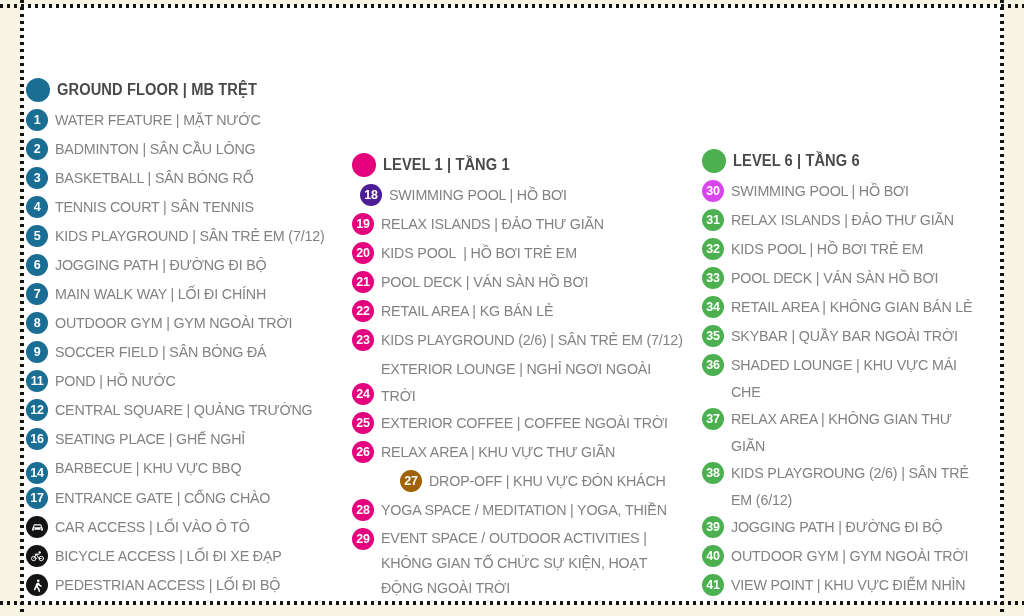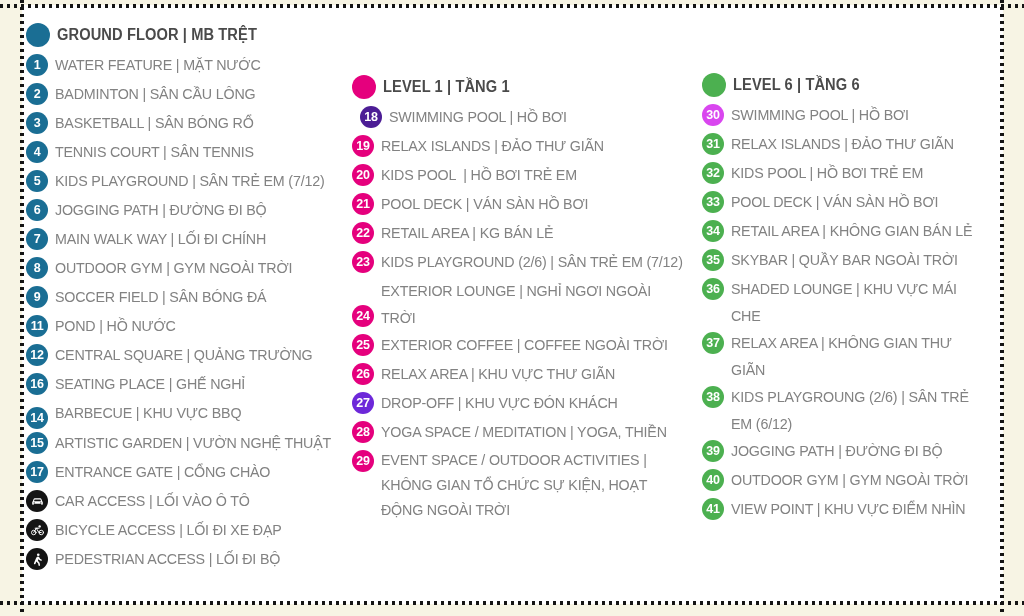--- a/index.html
+++ b/index.html
@@ -77,26 +77,26 @@
   .paper-bottom {
     position: absolute;
     left: 0; top: 604px;
     width: 1024px; height: 12px;
     background: #f7f4e4;
   }
 
   .columns {
     position: absolute;
     left: 26px;
-    top: 8px;
+    top: 20px;
     width: 972px;
     height: 580px;
     display: flex;
     flex-direction: row;
-    align-items: center;
+    align-items: flex-end;
   }
 
   .column {
     position: relative;
   }
   .col-ground { width: 326px; }
   .col-level1 { width: 350px; }
   .col-level6 { width: 296px; }
 
   .legend-row {
@@ -221,24 +221,20 @@
         </div>
         <div class="legend-row">
           <div class="badge" style="background: rgb(26, 110, 148);">16</div>
           <div class="row-label">SEATING PLACE | GHẾ NGHỈ</div>
         </div>
         <div class="legend-row">
           <div class="badge" style="background: rgb(26, 110, 148); margin-top: 8px;">14</div>
           <div class="row-label">BARBECUE | KHU VỰC BBQ</div>
         </div>
         <div class="legend-row">
-          <div class="badge" style="background: rgb(26, 110, 148);">15</div>
-          <div class="row-label">ARTISTIC GARDEN | VƯỜN NGHỆ THUẬT</div>
-        </div>
-        <div class="legend-row">
           <div class="badge" style="background: rgb(26, 110, 148);">17</div>
           <div class="row-label">ENTRANCE GATE | CỔNG CHÀO</div>
         </div>
         <div class="legend-row">
           <div class="badge icon-badge" style="background: rgb(20, 20, 20);">
             <svg viewBox="0 0 24 24" aria-hidden="true">
               <path fill="#ffffff" d="M4.3 12.1l1.5-4.0C6.1 7.3 6.8 6.8 7.6 6.8h8.8c0.8 0 1.5 0.5 1.8 1.3l1.5 4.0c0.5 0.3 0.8 0.8 0.8 1.4v2.6c0 0.5-0.4 0.9-0.9 0.9h-0.9c-0.5 0-0.9-0.4-0.9-0.9v-0.5H6.2v0.5c0 0.5-0.4 0.9-0.9 0.9H4.4c-0.5 0-0.9-0.4-0.9-0.9v-2.6c0-0.6 0.3-1.1 0.8-1.4zM7.3 8.6l-1.0 2.9h11.4l-1.0-2.9H7.3zM6.6 13.0c-0.5 0-1.0 0.4-1.0 1.0 0 0.5 0.4 1.0 1.0 1.0 0.5 0 1.0-0.4 1.0-1.0 0-0.5-0.4-1.0-1.0-1.0zm10.8 0c-0.5 0-1.0 0.4-1.0 1.0 0 0.5 0.4 1.0 1.0 1.0 0.5 0 1.0-0.4 1.0-1.0 0-0.5-0.4-1.0-1.0-1.0z"></path>
             </svg>
           </div>
           <div class="row-label">CAR ACCESS | LỐI VÀO Ô TÔ</div>
@@ -305,21 +301,21 @@
         </div>
         <div class="legend-row">
           <div class="badge" style="background: rgb(229, 0, 125);">25</div>
           <div class="row-label">EXTERIOR COFFEE | COFFEE NGOÀI TRỜI</div>
         </div>
         <div class="legend-row">
           <div class="badge" style="background: rgb(229, 0, 125);">26</div>
           <div class="row-label">RELAX AREA | KHU VỰC THƯ GIÃN</div>
         </div>
         <div class="legend-row">
-          <div class="badge" style="background: #6d28d9;">27</div>
+          <div class="badge" style="background: #a16207; margin-left: 48px;">27</div>
           <div class="row-label">DROP-OFF | KHU VỰC ĐÓN KHÁCH</div>
         </div>
         <div class="legend-row">
           <div class="badge" style="background: rgb(229, 0, 125);">28</div>
           <div class="row-label">YOGA SPACE / MEDITATION | YOGA, THIỀN</div>
         </div>
         <div class="legend-row">
           <div class="badge" style="background: rgb(229, 0, 125);">29</div>
           <div class="row-label wrap">EVENT SPACE / OUTDOOR ACTIVITIES | KHÔNG GIAN TỔ CHỨC SỰ KIỆN, HOẠT ĐỘNG NGOÀI TRỜI</div>
         </div>

